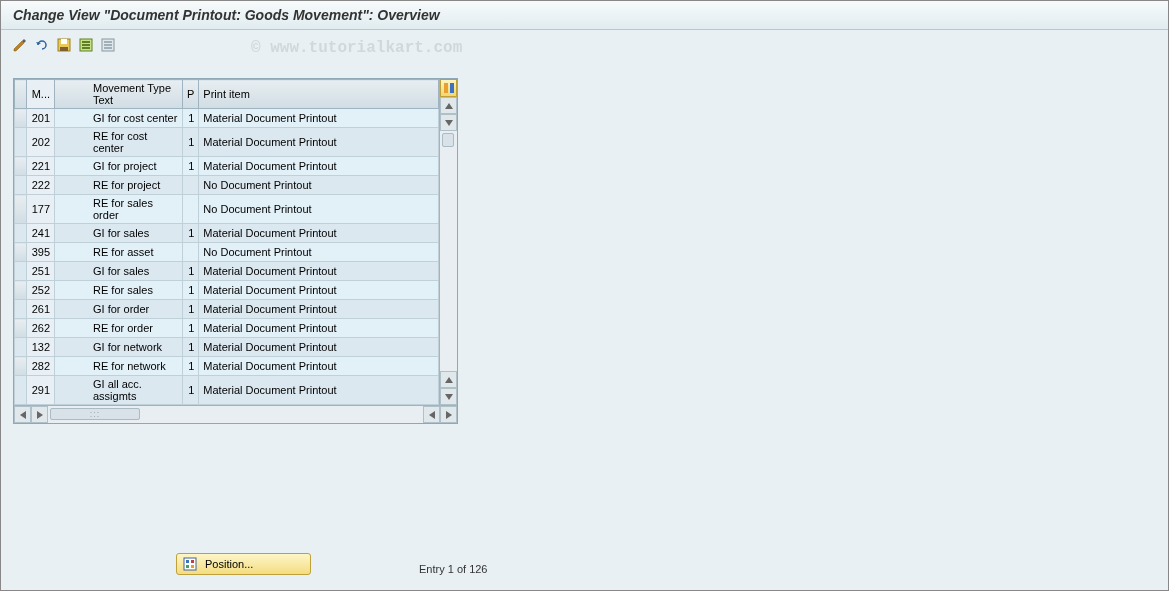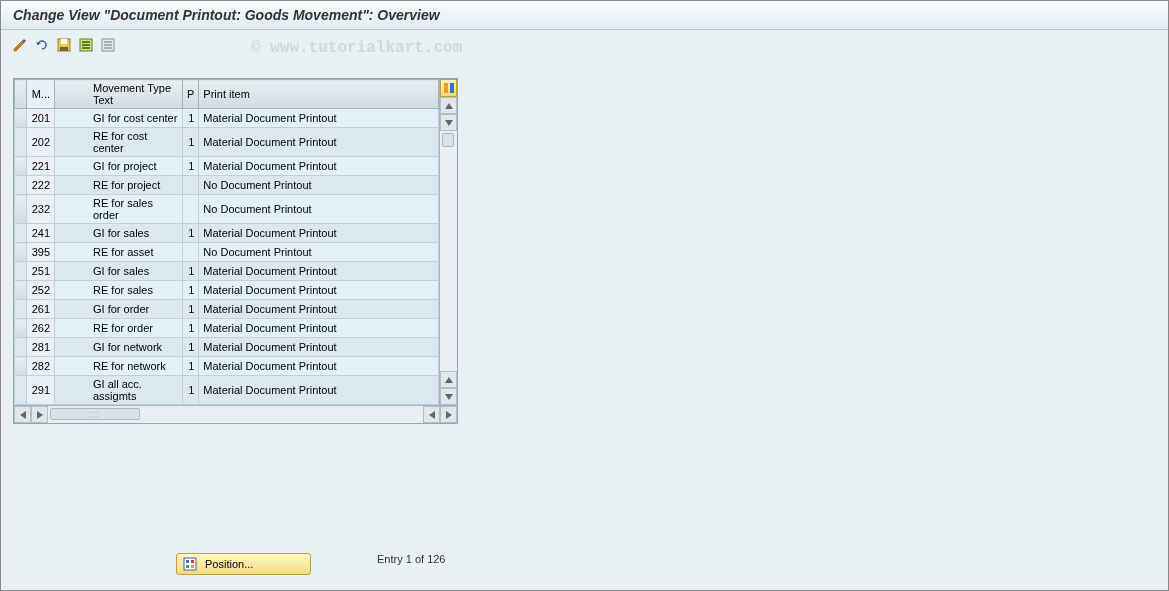--- a/index.html
+++ b/index.html
@@ -169,22 +169,22 @@
       justify-content:center;
       color:#99a8b0;
       font-size:9px;
       letter-spacing:1px;
     }
     .footer-row {
       position: absolute;
       top: 552px;
       left: 175px;
       display: flex;
-      align-items: flex-start;
-      gap: 66px;
+      align-items: flex-end;
+      gap: 108px;
     }
     .position-btn {
       width: 135px;
       height: 22px;
       background: linear-gradient(to bottom, #fef6c8, #f4dc80);
       border: 1px solid #c0a038;
       border-radius: 3px;
       display: flex;
       align-items: center;
       padding: 0 6px;
@@ -288,21 +288,21 @@
             </tr>
             <tr>
               <td class="sel-cell"></td>
               <td class="col-m">222</td>
               <td class="col-txt">RE for project</td>
               <td class="col-p"></td>
               <td class="col-print">No Document Printout</td>
             </tr>
             <tr>
               <td class="sel-cell"></td>
-              <td class="col-m">232</td>
+              <td class="col-m">177</td>
               <td class="col-txt">RE for sales order</td>
               <td class="col-p"></td>
               <td class="col-print">No Document Printout</td>
             </tr>
             <tr>
               <td class="sel-cell"></td>
               <td class="col-m">241</td>
               <td class="col-txt">GI for sales</td>
               <td class="col-p">1</td>
               <td class="col-print">Material Document Printout</td>
@@ -337,21 +337,21 @@
             </tr>
             <tr>
               <td class="sel-cell"></td>
               <td class="col-m">262</td>
               <td class="col-txt">RE for order</td>
               <td class="col-p">1</td>
               <td class="col-print">Material Document Printout</td>
             </tr>
             <tr>
               <td class="sel-cell"></td>
-              <td class="col-m">281</td>
+              <td class="col-m">132</td>
               <td class="col-txt">GI for network</td>
               <td class="col-p">1</td>
               <td class="col-print">Material Document Printout</td>
             </tr>
             <tr>
               <td class="sel-cell"></td>
               <td class="col-m">282</td>
               <td class="col-txt">RE for network</td>
               <td class="col-p">1</td>
               <td class="col-print">Material Document Printout</td>

